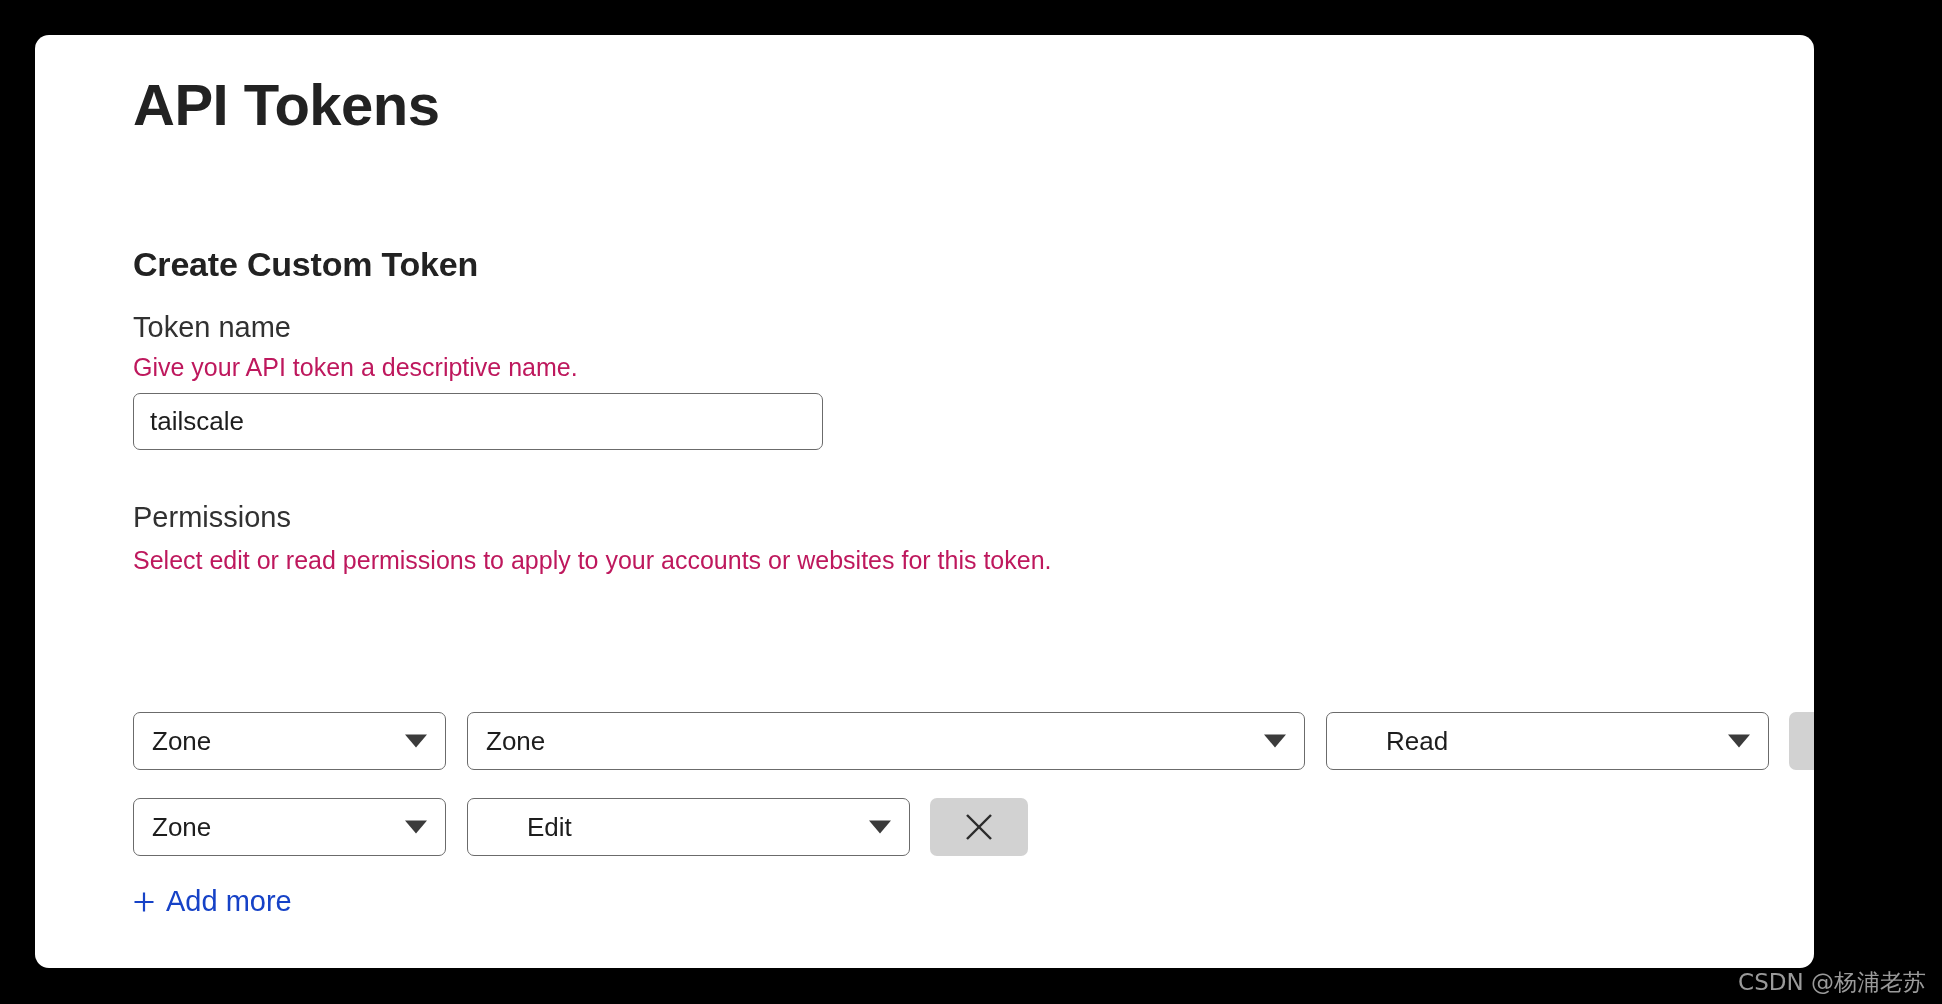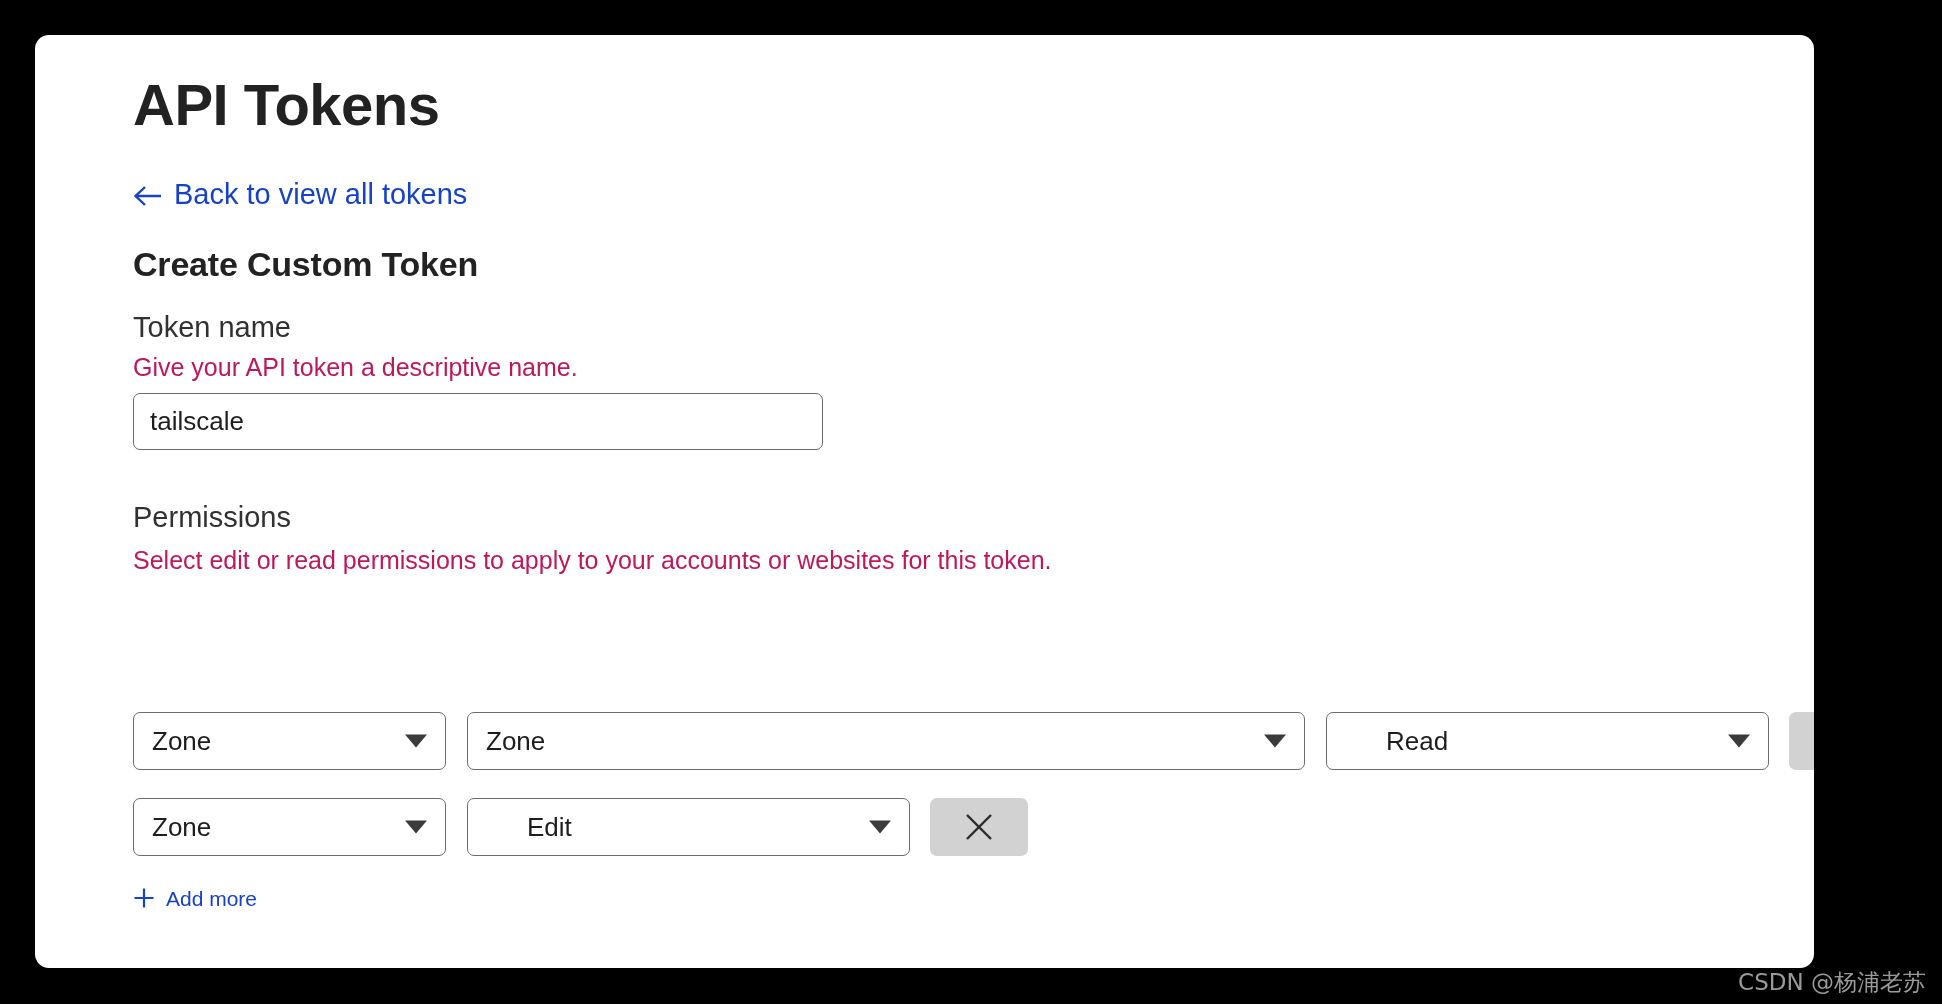--- a/index.html
+++ b/index.html
@@ -183,21 +183,21 @@
 
   
   .add-more {
     position: absolute;
     left: 35px;
     top: 852px;
     display: flex;
     align-items: center;
     gap: 11px;
     color: #1642c7;
-    font-size: 21px;
+    font-size: 29px;
     text-decoration: none;
     cursor: pointer;
     line-height: 1;
   }
   .plus-icon {
     display: inline-block;
     width: 22px;
     height: 22px;
     position: relative;
   }
@@ -217,29 +217,20 @@
 </head>
 <body>
 
 <div id="screen">
 
   <div class="page-card">
     <div class="inner">
 
       <h1 class="page-title">API Tokens</h1>
 
-      <a class="back-link">
-        <span class="back-arrow">
-          <svg width="30" height="28" viewBox="0 0 30 28">
-            <line x1="2" y1="14" x2="28" y2="14" stroke="#1642c7" stroke-width="2.4"></line>
-            <polyline points="12,5 2.6,14 12,23" fill="none" stroke="#1642c7" stroke-width="2.4"></polyline>
-          </svg>
-        </span>
-        <span>Back to view all tokens</span>
-      </a>
 
       <h2 class="section-title">Create Custom Token</h2>
 
       <div class="field-label" id="token-name-label">Token name</div>
       <div class="field-help" id="token-name-help">Give your API token a descriptive name.</div>
 
       <input class="text-input" type="text" value="tailscale" style="">
 
       <div class="field-label" id="permissions-label">Permissions</div>
       <div class="field-help" id="permissions-help">Select edit or read permissions to apply to your accounts or websites for this token.</div>

